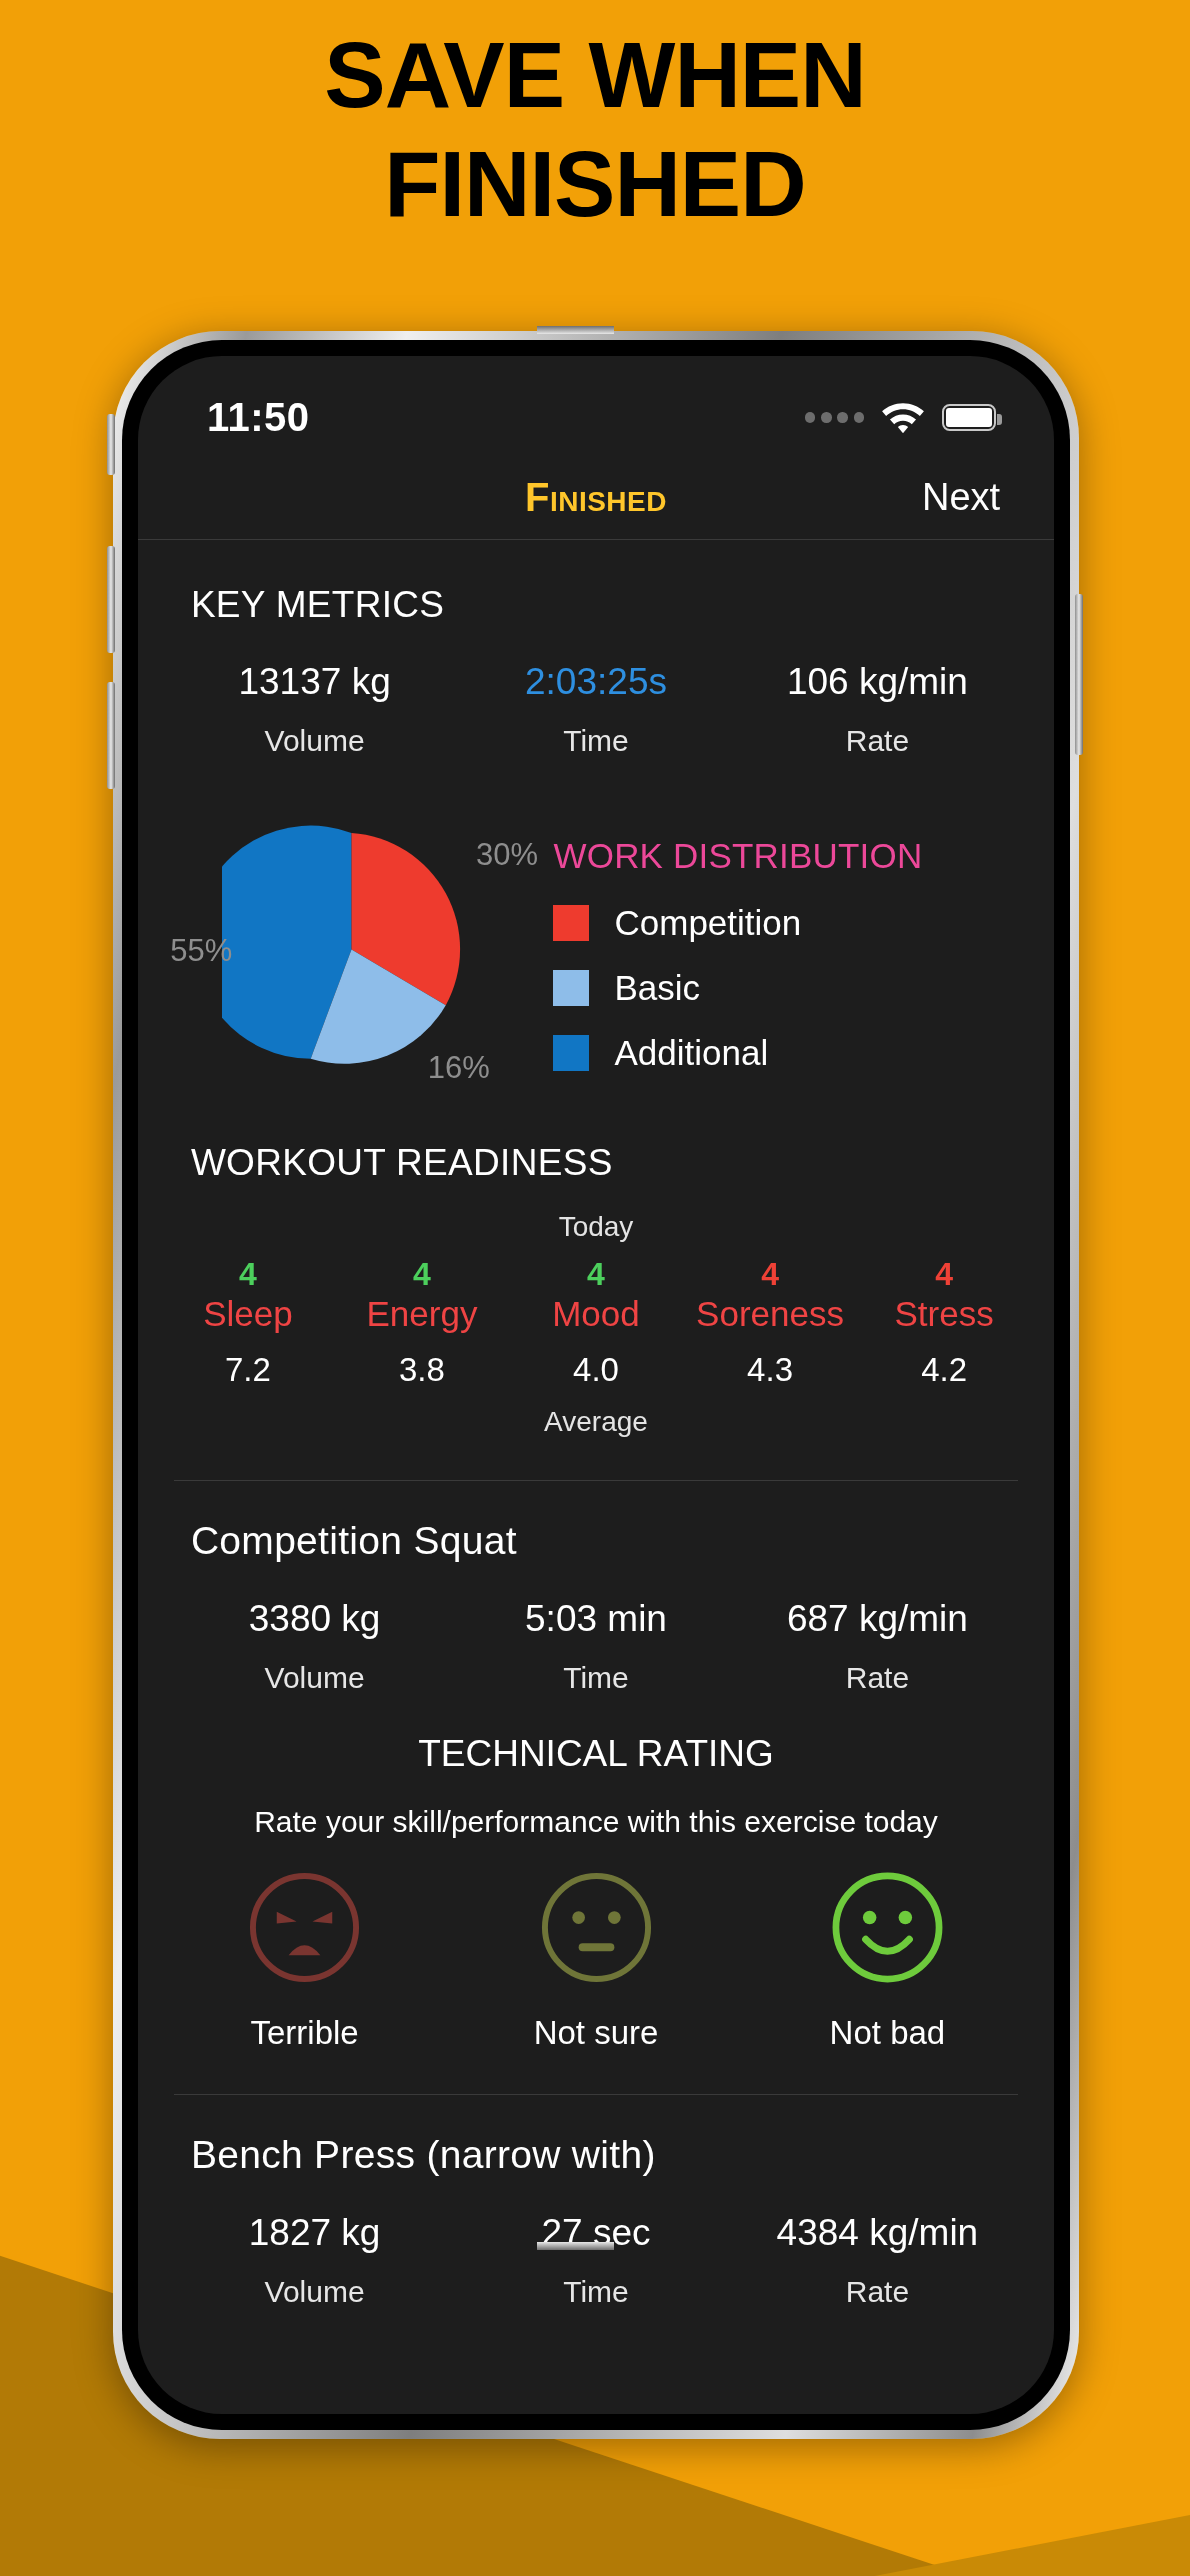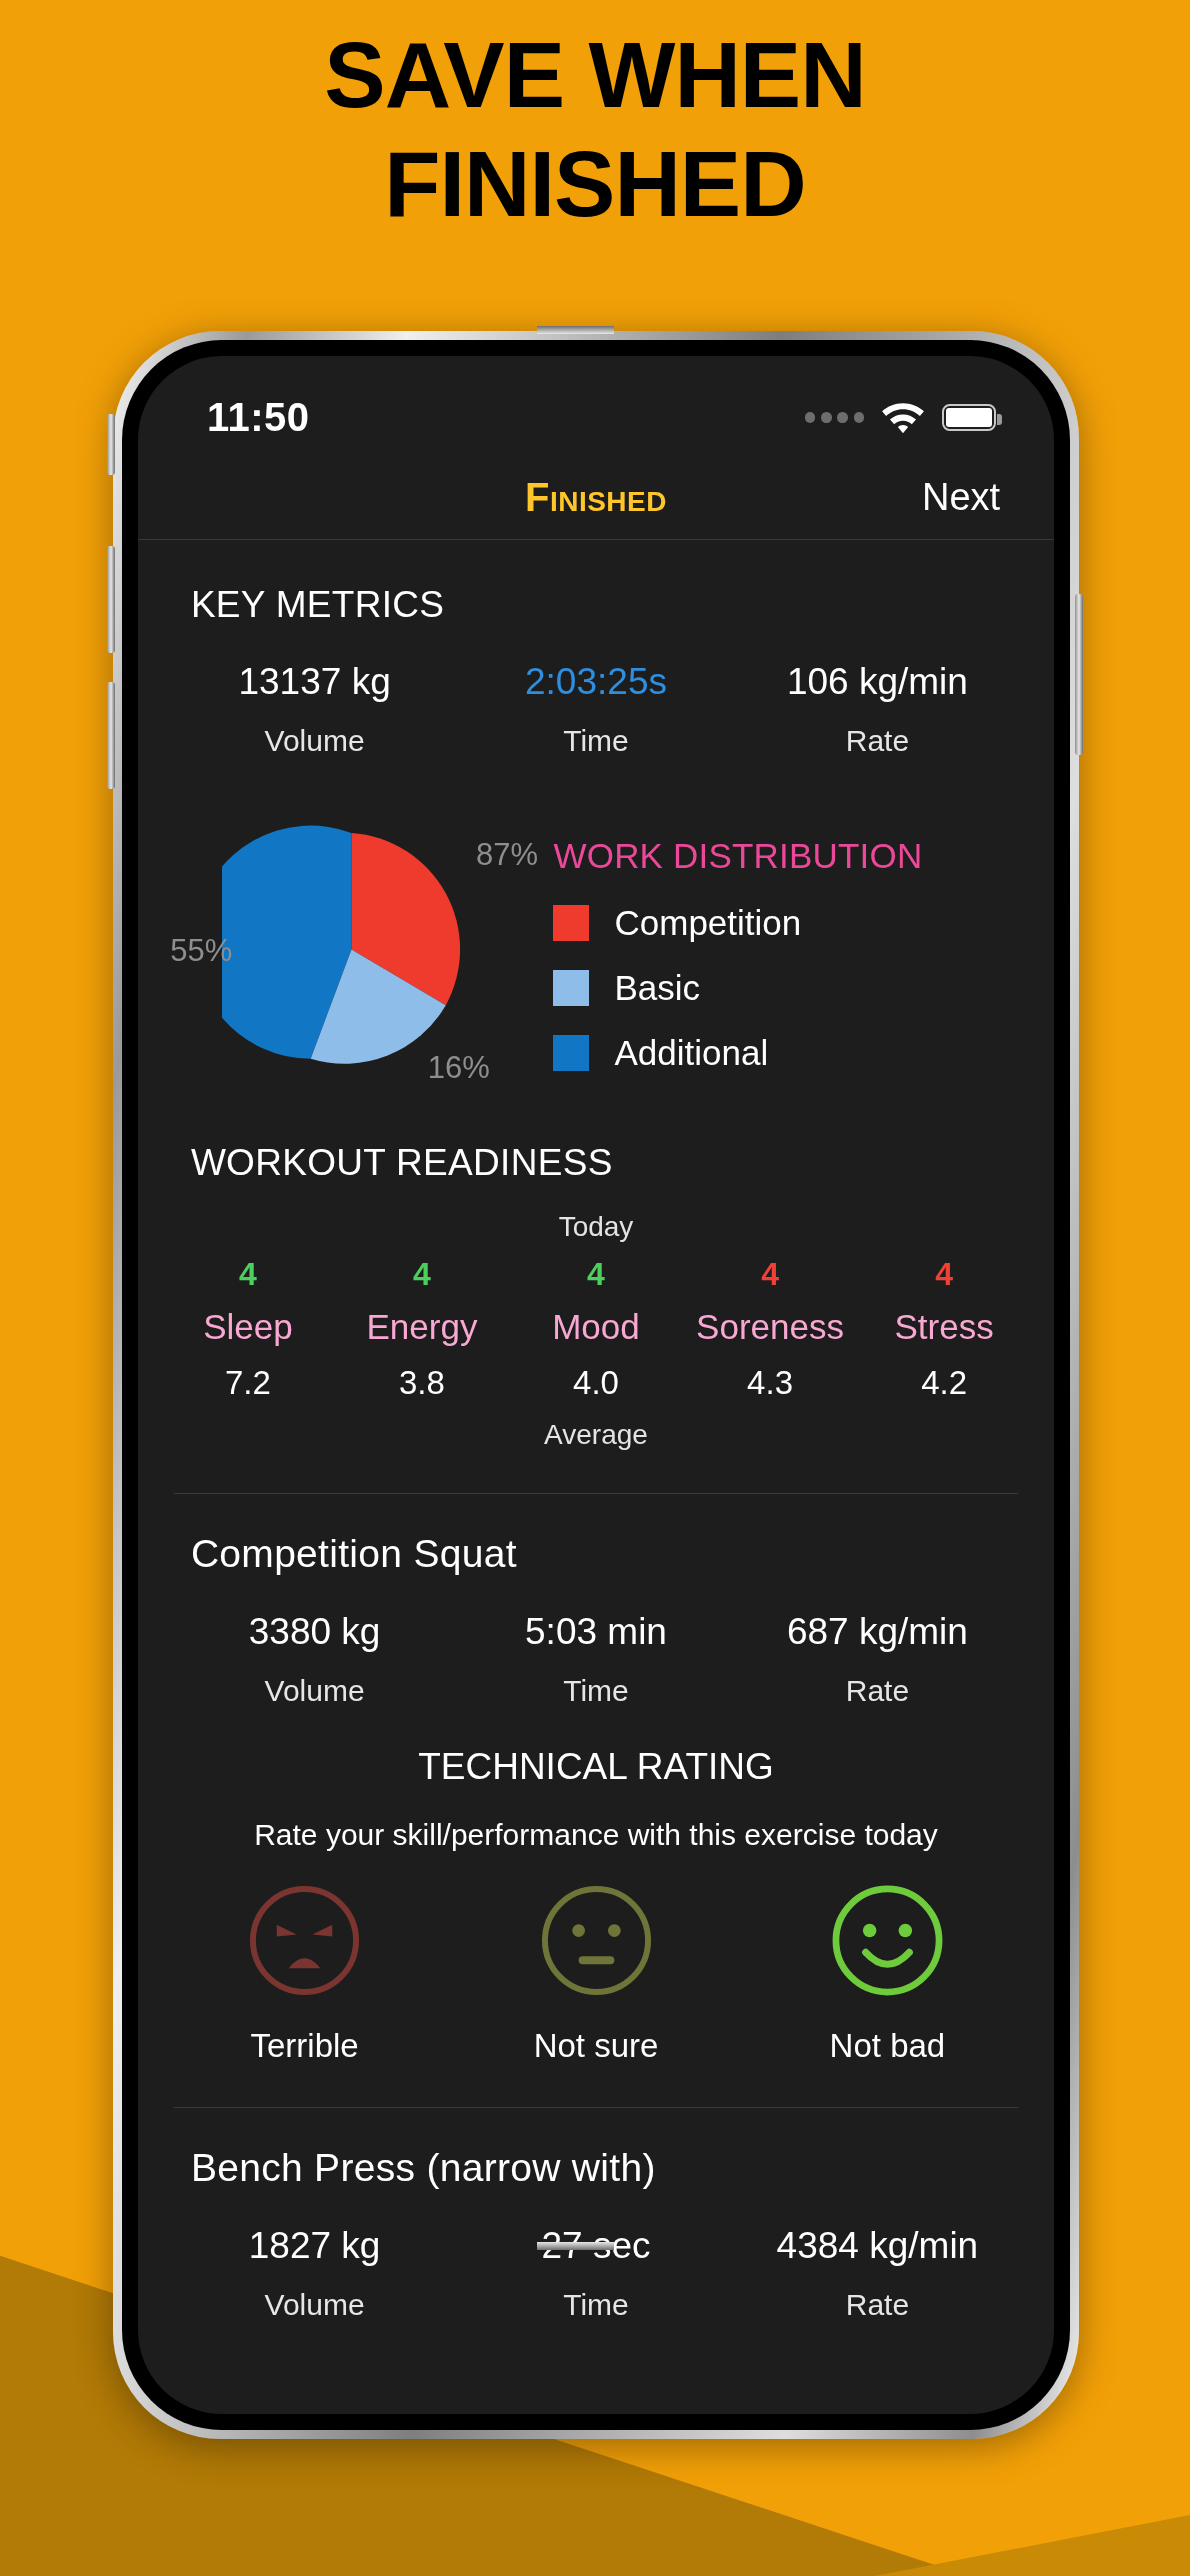--- a/index.html
+++ b/index.html
@@ -189,21 +189,21 @@
     font-size: 28px;
     color: #e4e4e4;
   }
   .today-lbl { margin-top: 27px; }
   .avg-lbl { margin-top: 17px; }
   .ready-row { display: flex; margin-top: 13.4px; }
   .ready-col { flex: 1; text-align: center; }
   .ready-score { font-size: 32px; font-weight: 600; }
   .ready-score.good { color: #4ccf5c; }
   .ready-score.bad { color: #ef4136; }
-  .ready-name { font-size: 35px; color: #f9a8d4; margin-top: 14px; }
+  .ready-name { font-size: 35px; color: #ef4444; margin-top: 1px; }
   .ready-avg { font-size: 33px; color: #fff; margin-top: 17px; }
 
   .divider { height: 1px; background: #3a3a3a; margin: 42px 36px 0 36px; }
 
   
   .tech { padding-top: 38px; text-align: center; }
   .tech-title { font-size: 37px; color: #fff; }
   .tech-sub { font-size: 30px; color: #fff; margin-top: 30px; }
   .faces { display: flex; padding: 29px 21px 0 21px; }
   .face-col { flex: 1; text-align: center; }
@@ -280,21 +280,21 @@
           <div class="pie-row">
             <div class="pie-wrap">
               <svg viewBox="0 0 200 200" width="259" height="259" style="position:absolute;left:42px;top:5.8px;">
 
                 <path d="M100 100 L100 10 A90 90 0 1 0 68.5 184.3 Z" fill="#1176C4"></path>
 
                 <path d="M100 100 L100 10 A90 90 0 0 1 172.8 143.0 Z" fill="#EE3B2E"></path>
 
                 <path d="M100 100 L172.8 143.0 A90 90 0 0 1 68.5 184.3 Z" fill="#8EBDE9"></path>
               </svg>
-              <div class="pie-pct pct-30">87%</div>
+              <div class="pie-pct pct-30">30%</div>
               <div class="pie-pct pct-55">55%</div>
               <div class="pie-pct pct-16">16%</div>
             </div>
             <div class="legend">
               <div class="legend-title">WORK DISTRIBUTION</div>
               <div class="legend-item">
                 <span class="swatch" style="background:#EE3B2E"></span>
                 <span class="legend-label">Competition</span>
               </div>
               <div class="legend-item">

